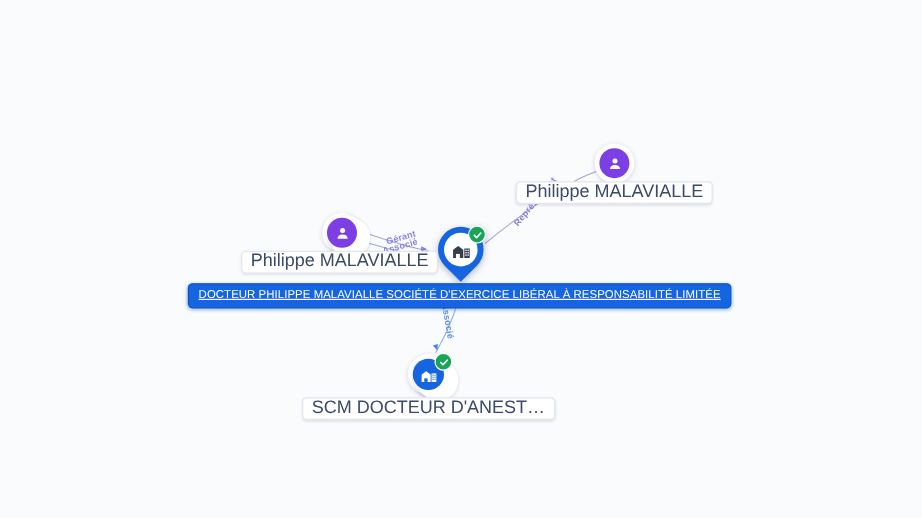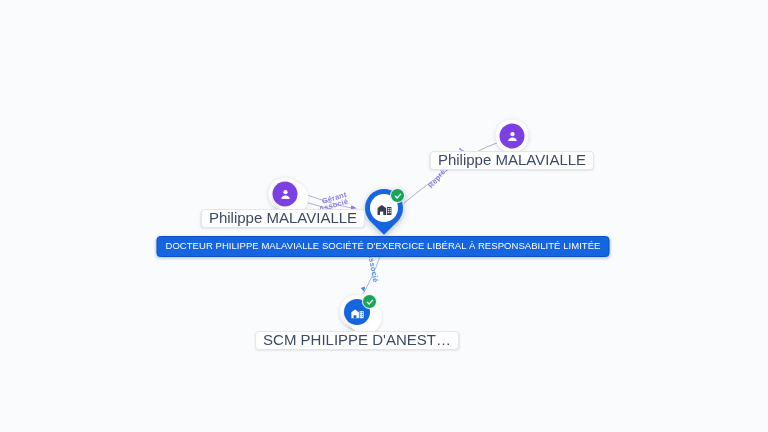--- a/index.html
+++ b/index.html
@@ -95,20 +95,21 @@
     padding:2px 7px 3px 7px;
     font-size:15px;line-height:12px;white-space:nowrap;
     box-shadow:0 1px 2px rgba(30,40,90,.10);
     z-index:6;
   }
   .lbl.primary{
     background:#1565e0;color:#ffffff;border-color:#0f52bd;
     font-size:9.5px;letter-spacing:.05px;padding:3px 8px 4px 8px;
     box-shadow:0 1px 3px rgba(21,101,224,.45);
     z-index:8;
+    text-decoration:underline;
   }
 
   
   .elbl{
     position:absolute;transform-origin:0 0;
     font-size:7.5px;line-height:8px;white-space:nowrap;
     color:#8b7fe0;font-weight:600;letter-spacing:.2px;
     z-index:5;pointer-events:none;
   }
   .elbl.blue{color:#5a8fe0;}
@@ -204,15 +205,15 @@
           <rect x="5.7" y="16.5" width="4.5" height="4.7" fill="#1565e0"></rect>
         </svg>
       </div>
       <div class="badge" style="right:-3px;top:-1px;">
         <svg width="8" height="8" viewBox="0 0 24 24" fill="none" stroke="#ffffff" stroke-width="4" stroke-linecap="round" stroke-linejoin="round">
           <path d="M4 12.5 L9.5 18 L20 6.5"></path>
         </svg>
       </div>
     </div>
   </div>
-  <div class="lbl" style="left:357px;top:331px;">SCM PHILIPPE D'ANEST…</div>
+  <div class="lbl" style="left:357px;top:331px;">SCM DOCTEUR D'ANEST…</div>
 
 </div>
 
 </body></html>

